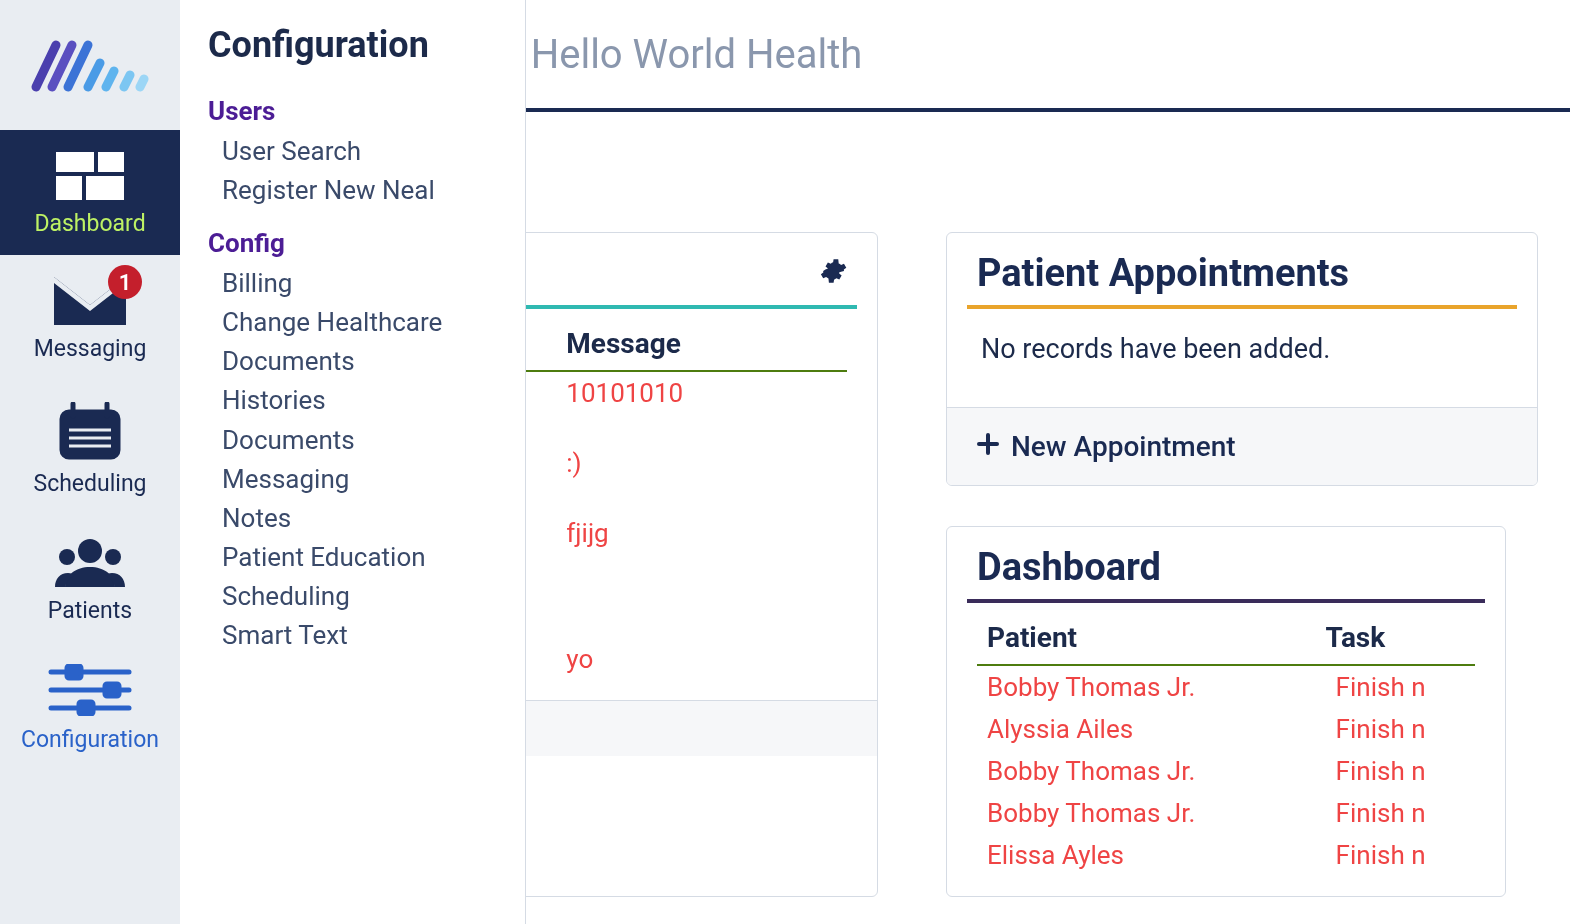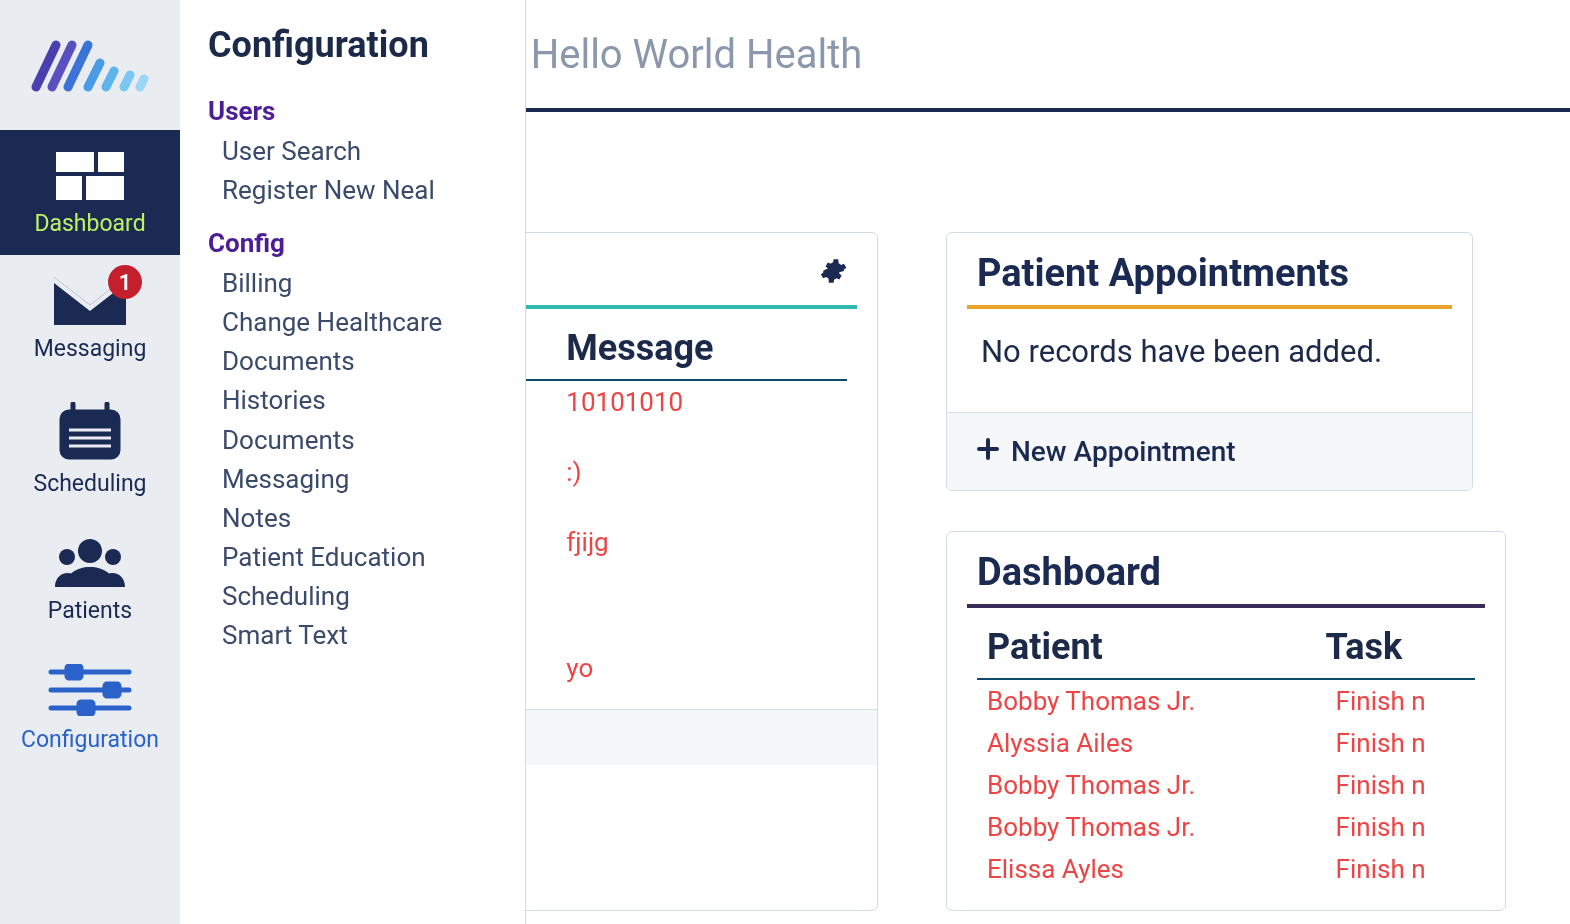--- a/index.html
+++ b/index.html
@@ -177,38 +177,38 @@
   .messages-panel {
     width: 708px;
     margin-left: -40px;
   }
   .tbl {
     width: 100%;
     border-collapse: collapse;
   }
   .tbl thead th {
     text-align: left;
-    font-size: 36px;
+    font-size: 28px;
     font-weight: 700;
     color: #1c2a4a;
     padding: 8px 10px 10px 10px;
-    border-bottom: 2px solid #0c4a6e;
+    border-bottom: 2px solid #4d7c0f;
   }
   .tbl tbody td {
     font-size: 26px;
     color: #ef4444;
     padding: 6px 10px;
     vertical-align: top;
   }
   .tbl tbody tr.spaced td { padding-top: 34px; }
 
   
-  .appts-panel { width: 527px; }
+  .appts-panel { width: 592px; }
   .no-records {
-    font-size: 31px;
+    font-size: 27px;
     color: #1c2a4a;
     padding: 14px 4px 22px 4px;
   }
 
   
   .worklist-panel { width: 560px; margin-top: 40px; }
   .wl-header th:nth-child(2){ padding-left:0; }
 
   
   .gear-btn {

